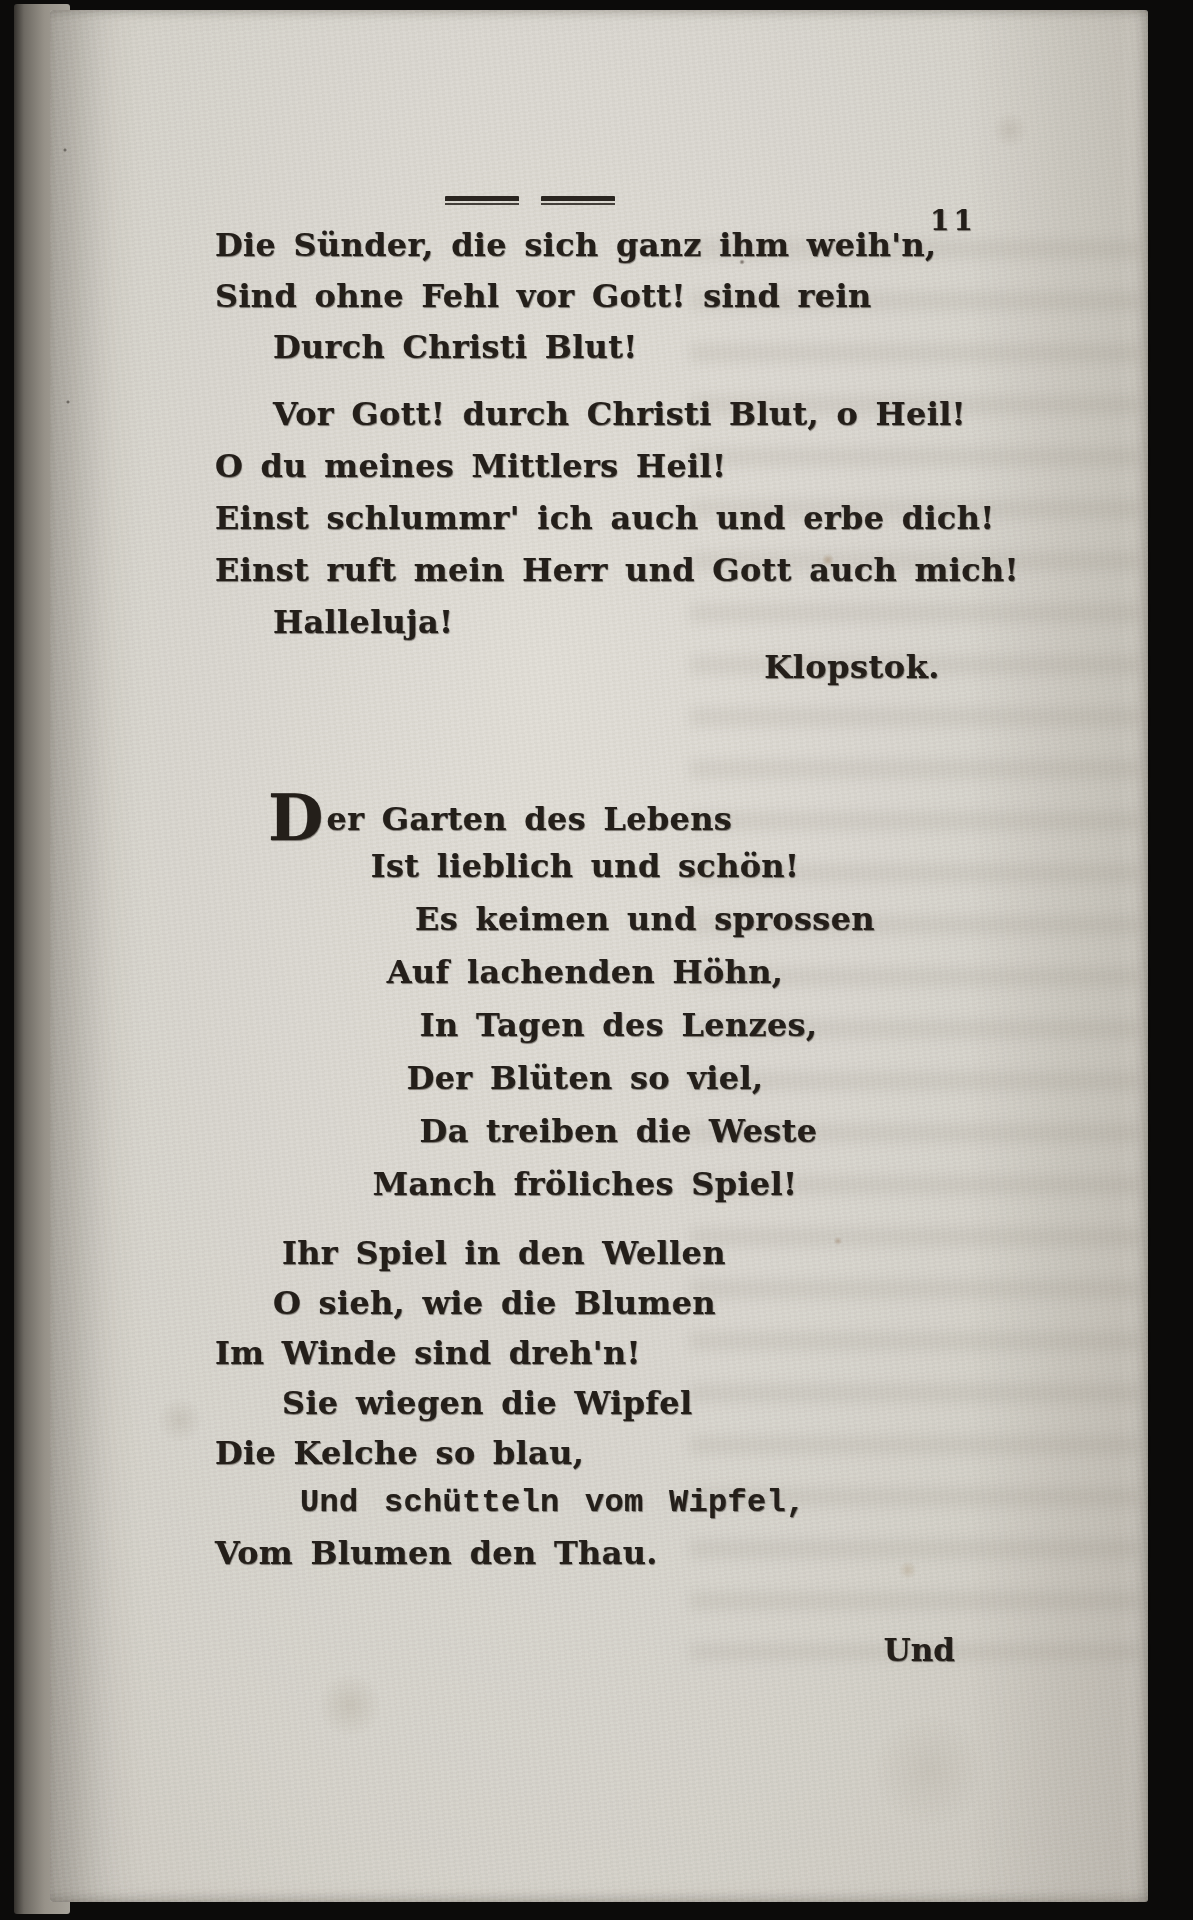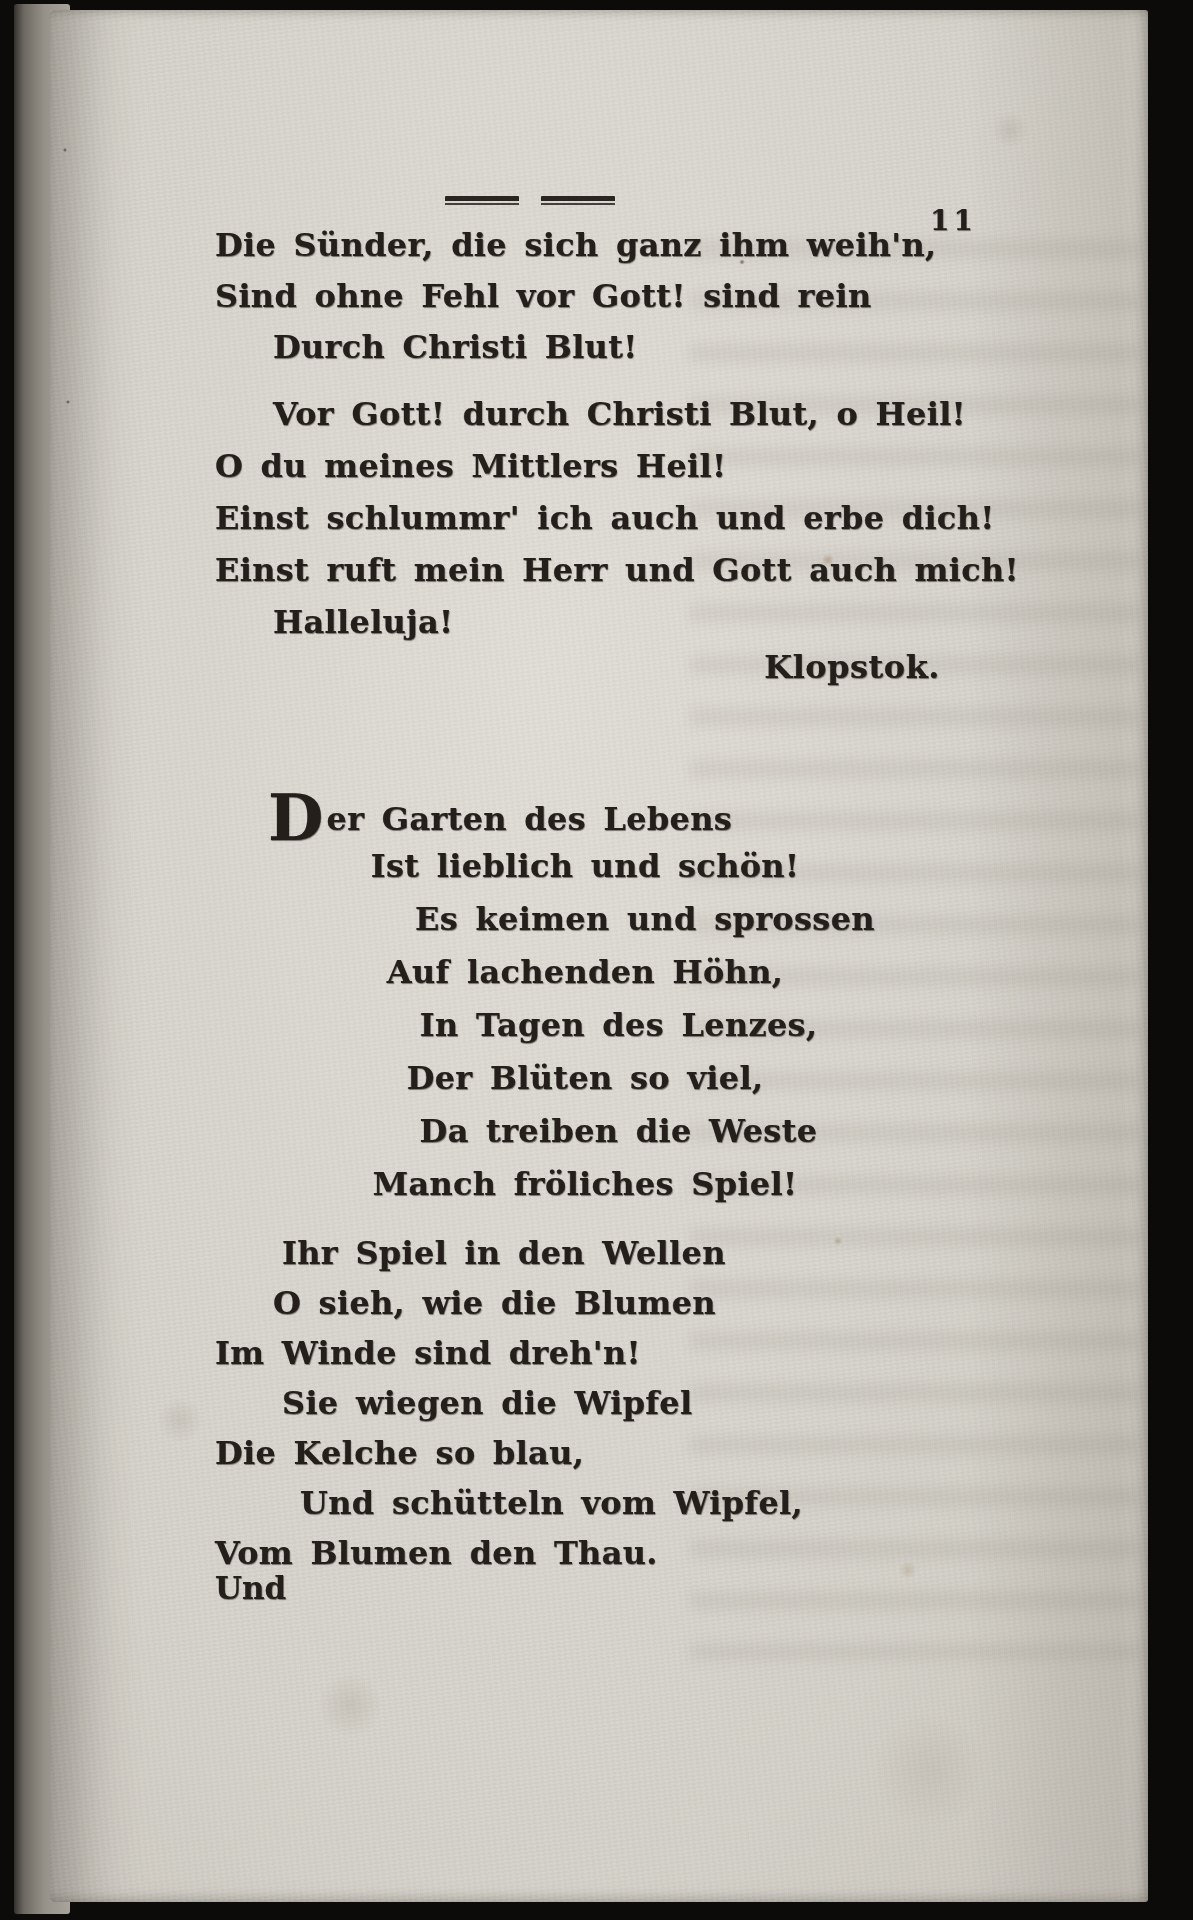--- a/index.html
+++ b/index.html
@@ -64,21 +64,21 @@
   }
   .col{position:absolute;left:165px;width:740px;}
   .line{
     font-size:32px;font-weight:bold;
     letter-spacing:.3px;word-spacing:6px;
     white-space:nowrap;
   }
   .i0{padding-left:0;}
   .i1{padding-left:58px;}
   .i2{padding-left:67px;}
-  .i3{padding-left:85px;}
+  .i3{padding-left:85px;font-family:Liberation Mono, monospace;}
   .i4{padding-left:120px;}
   .lh51 .line{height:51px;line-height:51px;}
   .lh52 .line{height:52px;line-height:52px;}
   .lh53 .line{height:53px;line-height:53px;}
   .lh50 .line{height:50px;line-height:50px;}
 
   .header-row{top:174px;height:42px;}
   .ornament{
     position:absolute;left:0;right:0;top:12px;
     display:flex;justify-content:center;gap:22px;
@@ -102,21 +102,21 @@
     font-size:42px;font-weight:bold;letter-spacing:.5px;word-spacing:8px;
     white-space:nowrap;
   }
   .dropcap-line{top:777px;height:64px;padding-left:53px;box-sizing:border-box;white-space:nowrap;}
   .dropcap{
     display:inline-block;font-size:64px;font-weight:bold;line-height:.85;
     vertical-align:-10px;margin-right:3px;
   }
   .dropcap-rest{font-size:32px;font-weight:bold;letter-spacing:.3px;word-spacing:6px;line-height:64px;margin-top:20px;}
   .catchword{
-    top:1556px;text-align:left;
+    top:1618px;text-align:right;
     font-size:31px;font-weight:bold;height:44px;line-height:44px;
   }
   .p1s1{top:210px;}
   .p1s2{top:378px;}
   .p2s1{top:830px;text-align:center;}
   .p2s2{top:1218px;}
 </style>
 </head>
 <body>
 

